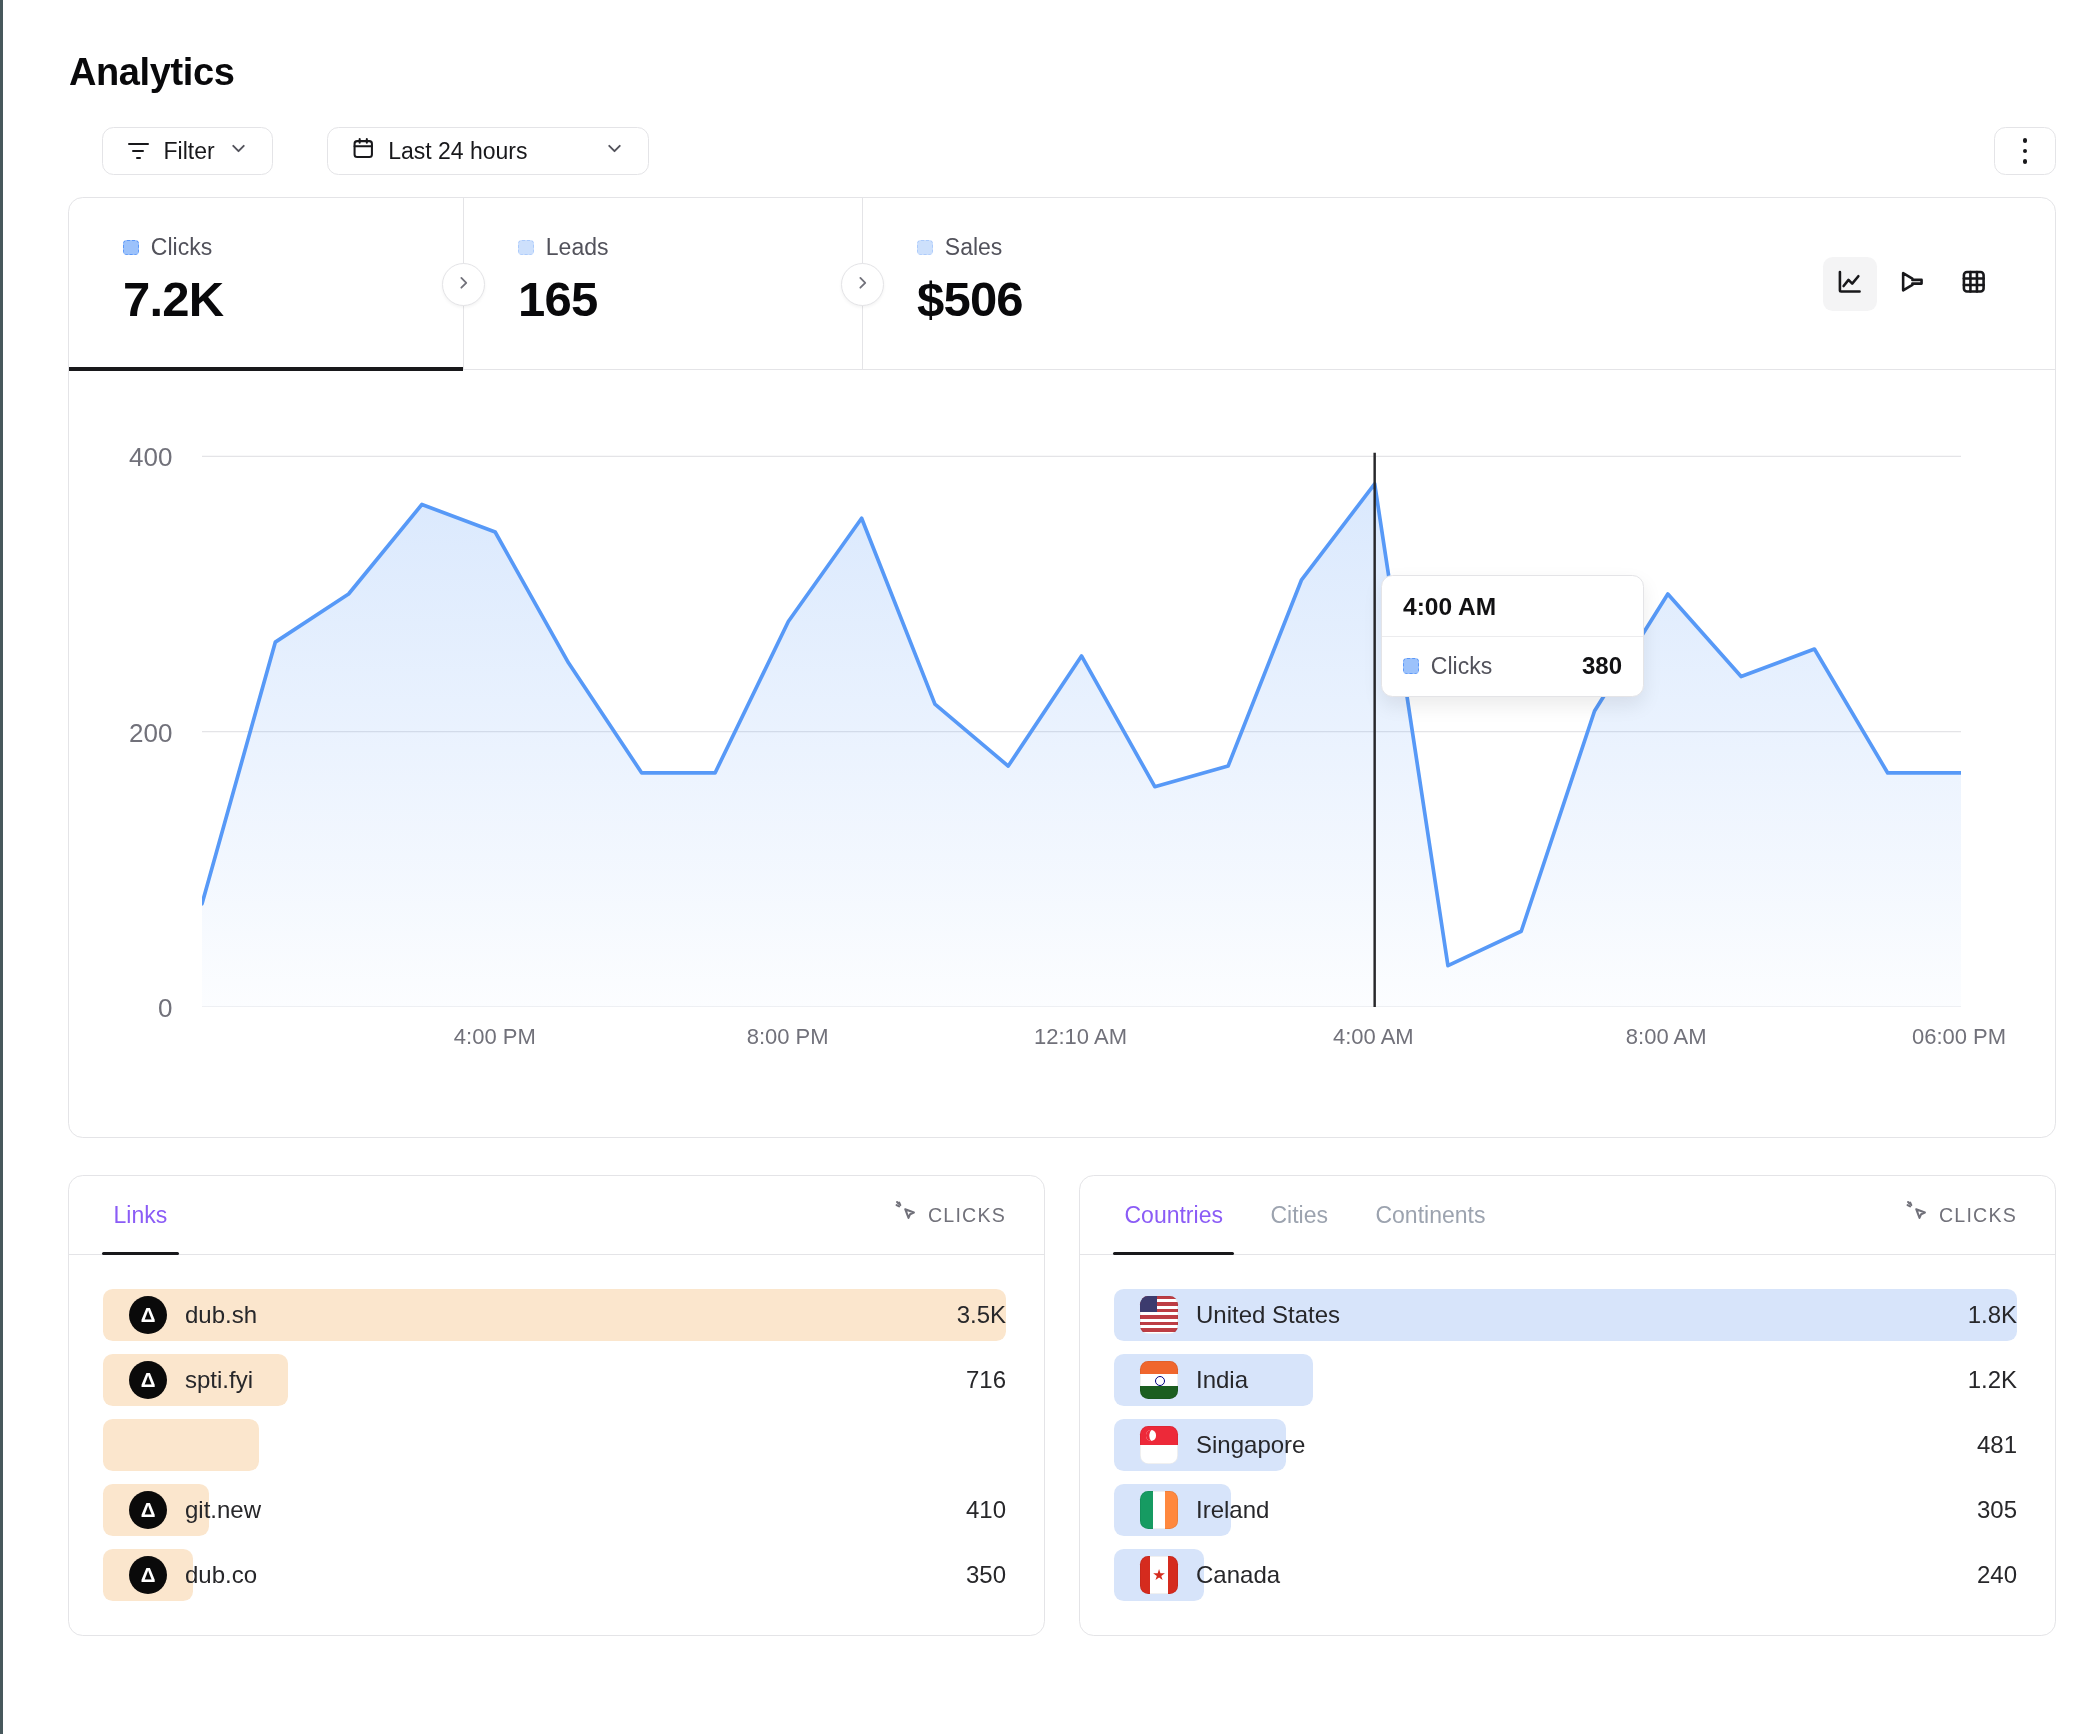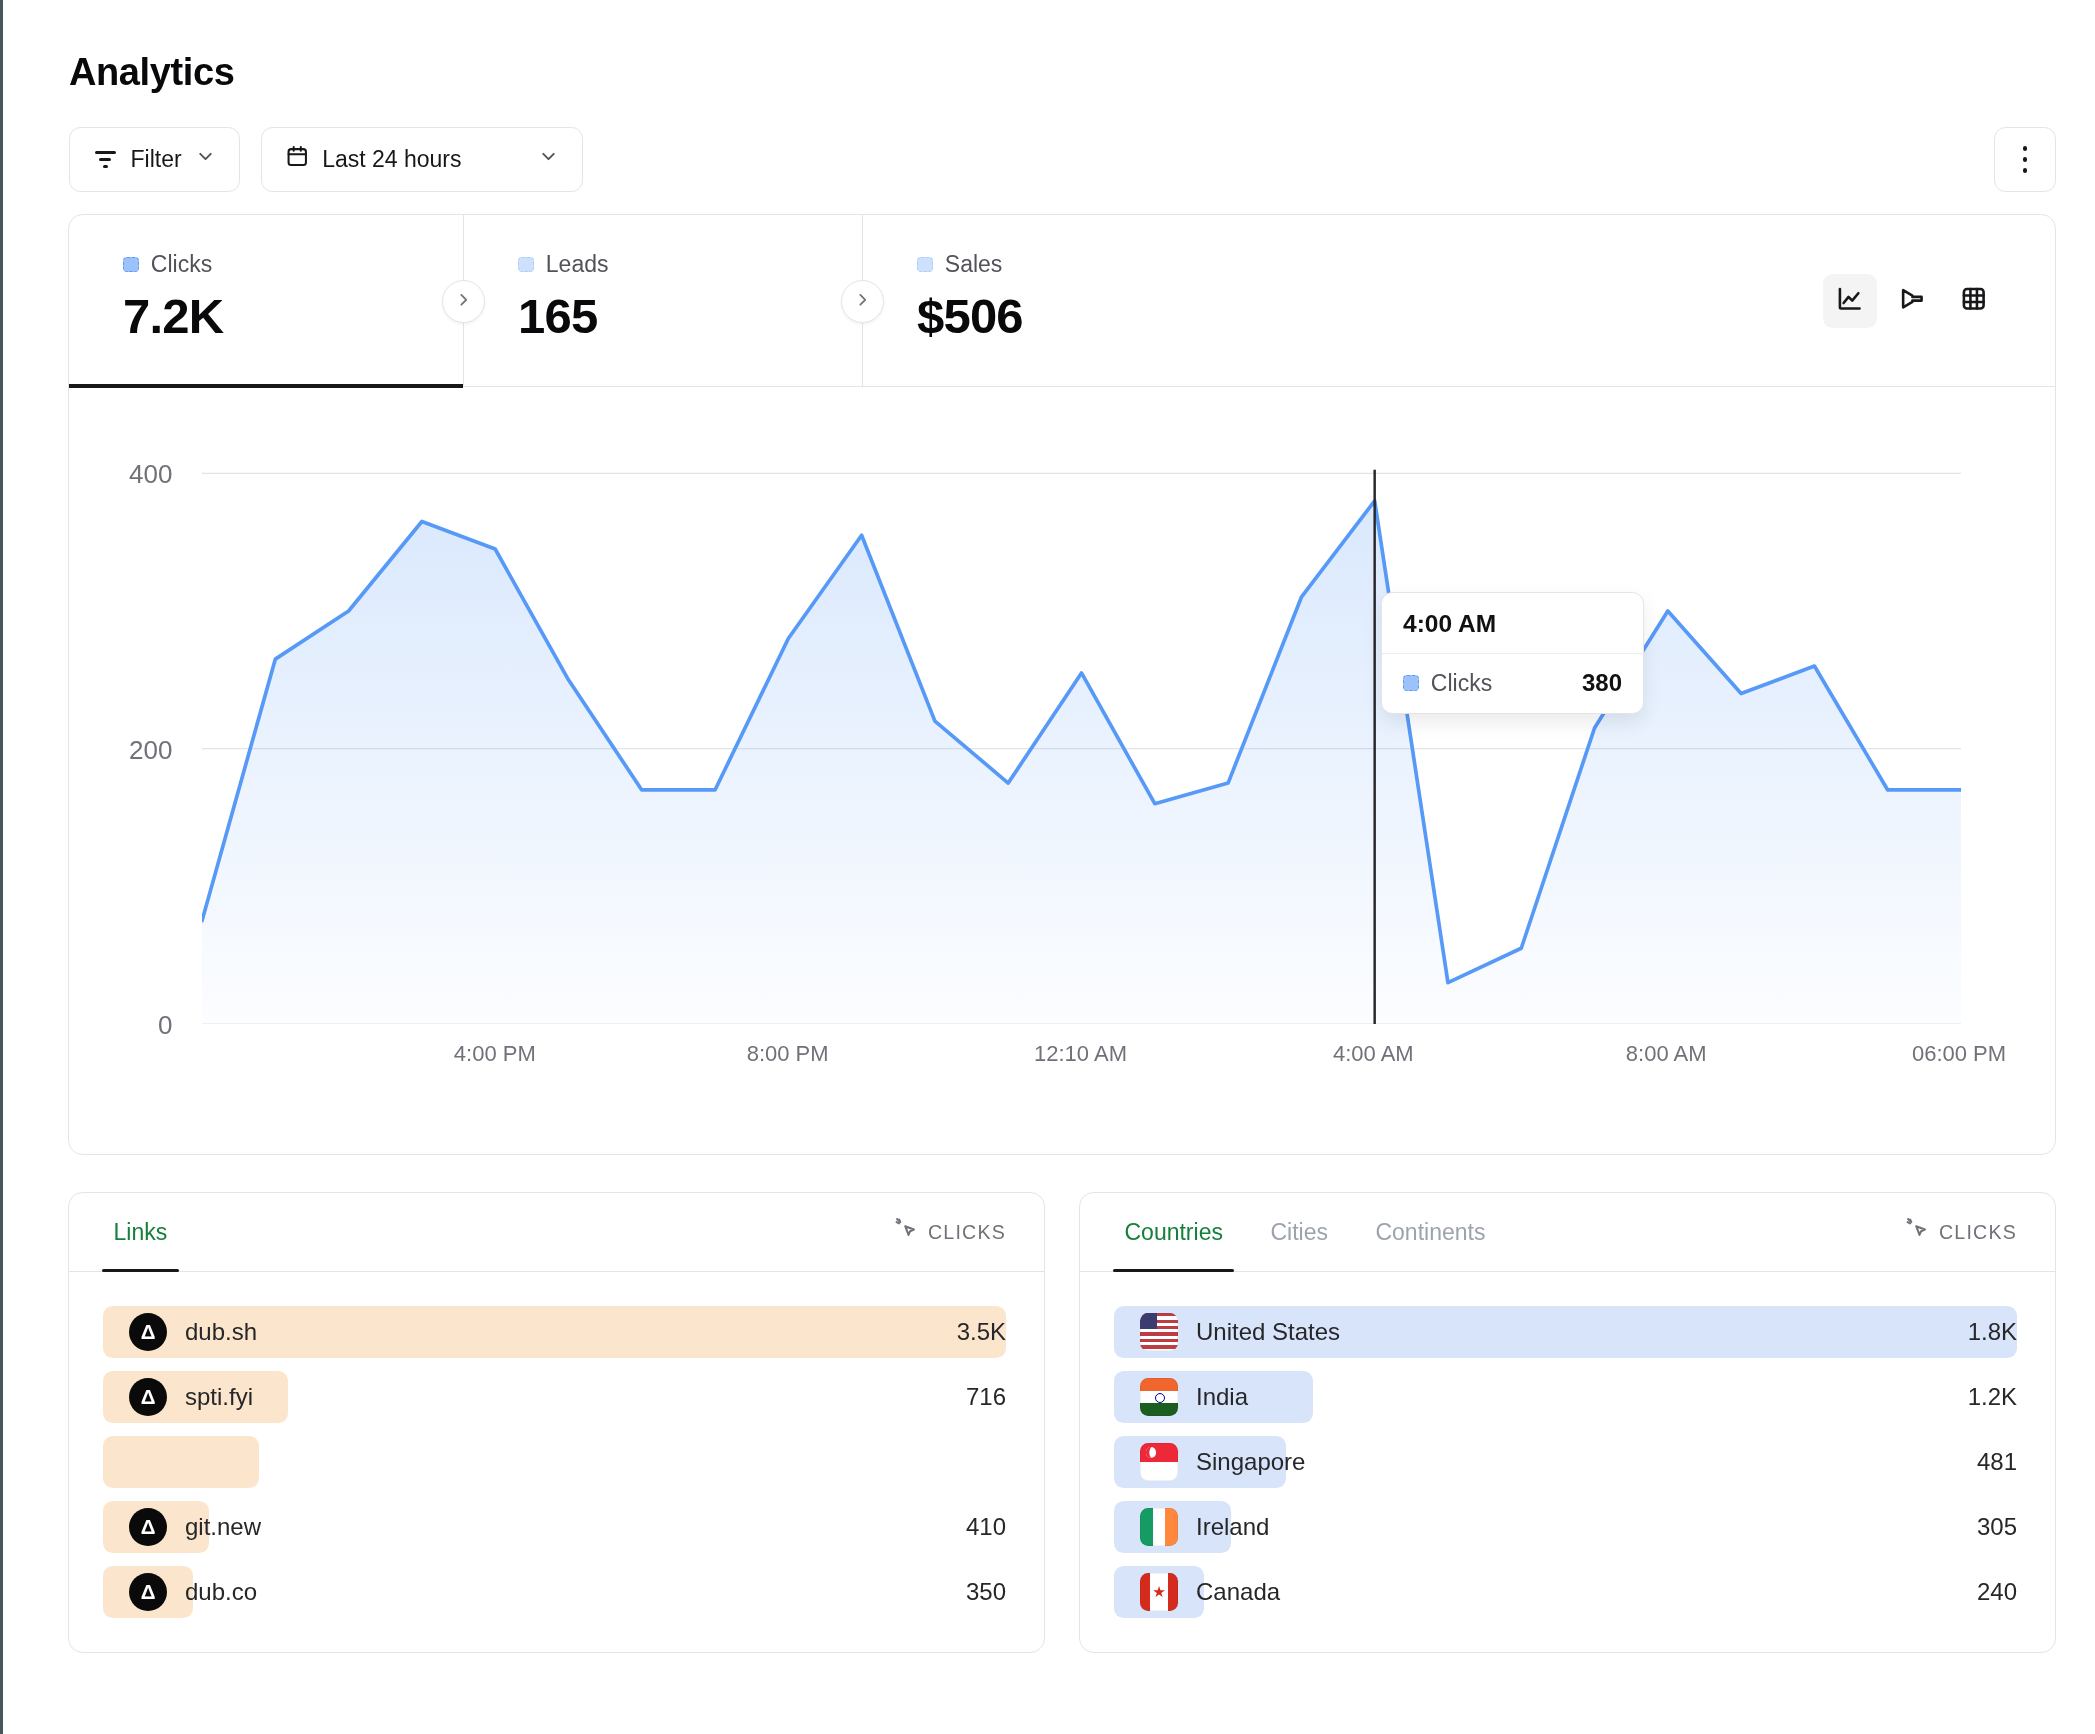--- a/index.html
+++ b/index.html
@@ -5,23 +5,23 @@
   * { box-sizing: border-box; margin: 0; padding: 0; }
   html,body { width:2096px; height:1735px; background:#ffffff; overflow:hidden;
               font-family:"Liberation Sans","DejaVu Sans",sans-serif; color:#18181b; }
   .edge { position:fixed; left:0; top:0; width:2.5px; height:100%; background:#47585c; z-index:20; }
 
   .page-title { font-size:38px; font-weight:800; letter-spacing:-0.4px; color:#09090b;
                 margin:51px 0 0 69px; }
 
   
   .toolbar { display:flex; align-items:center; gap:21px; margin:33px 40px 0 69px; }
-  .btn { display:flex; align-items:center; gap:13px; height:65px; padding:0 23px;
+  .btn { display:flex; align-items:center; gap:13px; height:48px; padding:0 23px;
          background:#fff; border:0.8px solid #e4e4e7; border-radius:11.5px; font-size:23px;
-         color:#18181b; cursor:pointer; font-family:inherit; }
+         color:#18181b; cursor:pointer; font-family:inherit;margin-left:33px; }
   .btn svg { flex:0 0 auto; }
   .range-btn { min-width:322px; }
   .range-btn .chev-wrap { margin-left:auto; }
   .filter-ic { display:flex; flex-direction:column; align-items:center; gap:4.1px; width:24.5px; }
   .filter-ic i { display:block; height:2.9px; background:#18181b; border-radius:1.6px; }
   .filter-ic i:nth-child(1){ width:21px; } .filter-ic i:nth-child(2){ width:12.3px; }
   .filter-ic i:nth-child(3){ width:4.9px; }
   .spacer { flex:1; }
   .kebab-btn { width:62px; justify-content:center; padding:0; }
   .kebab-ic { display:flex; flex-direction:column; gap:5.7px; }
@@ -71,21 +71,21 @@
   .tt-label { font-size:23px; color:#52525b; }
   .tt-value { margin-left:auto; font-size:24px; font-weight:700; color:#111113; }
 
   
   .bottom-grid { display:flex; gap:34px; margin:37px 40px 0 68px; }
   .panel { flex:1; height:461px; }
   .panel-header { height:79px; display:flex; align-items:center; padding:0 38px 0 33px;
                   border-bottom:0.8px solid #e4e4e7; }
   .ptab { position:relative; height:100%; display:flex; align-items:center; padding:0 11.5px;
           margin-right:24.5px; font-size:23px; color:#9ca3af; cursor:pointer; }
-  .ptab.active { color:#15803d; font-weight:500; }
+  .ptab.active { color:#8b5cf6; font-weight:500; }
   .ptab.active::after { content:''; position:absolute; left:0; right:0; bottom:-0.8px; height:3.3px;
                         background:#18181b; border-radius:1.6px; }
   .metric { margin-left:auto; display:flex; align-items:center; gap:9.8px; color:#71717a;
             font-size:19.6px; letter-spacing:1.2px; font-weight:500; }
   .rows { padding:34px 38px 0 34px; }
   .row { position:relative; height:52px; margin-bottom:13px; display:flex; align-items:center;
          cursor:pointer; }
   .bar { position:absolute; left:0; top:0; bottom:0; border-radius:9.8px; }
   .links-panel .bar { background:#fbe6cd; }
   .countries-panel .bar { background:#d7e4fa; }

